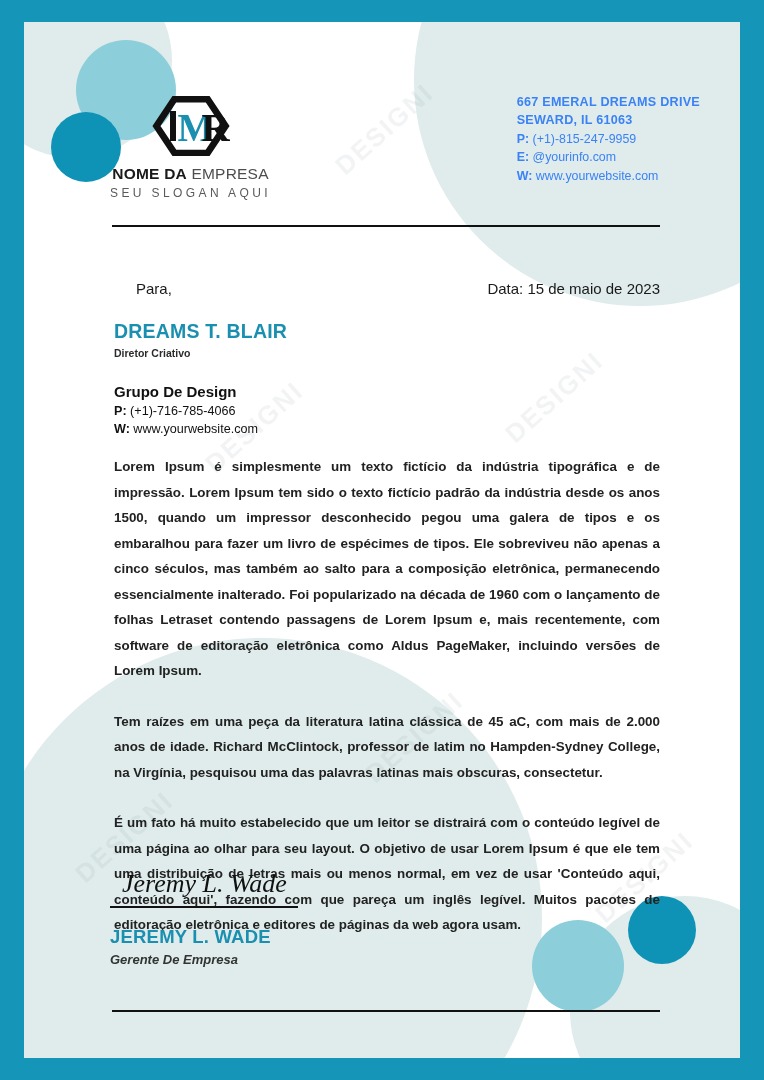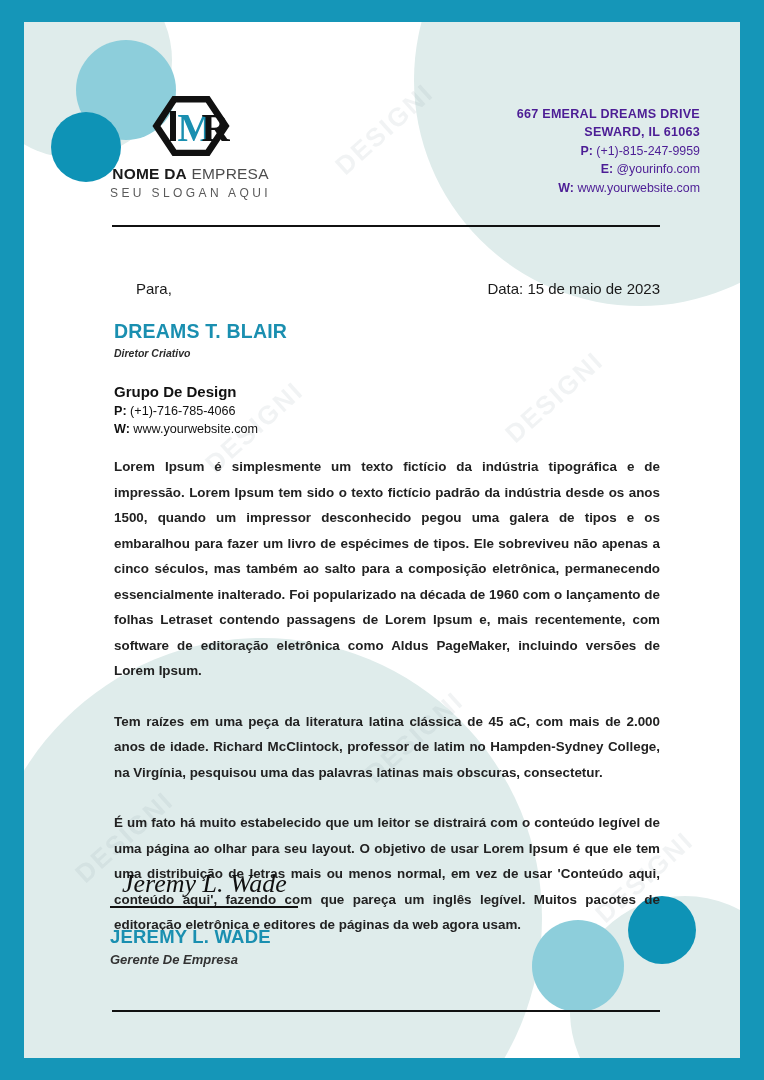--- a/index.html
+++ b/index.html
@@ -122,24 +122,24 @@
   }
   .brand-slogan {
     margin-top: 3px;
     font-size: 12px;
     letter-spacing: 3.4px;
     color: #5a5a5a;
     white-space: nowrap;
   }
 
   .addr {
-    text-align: right;
-    margin-top: 40px;
+    text-align: left;
+    margin-top: 28px;
     line-height: 1.42;
-    color: #4c1d95;
+    color: #3b82f6;
   }
   .addr .l1, .addr .l2 {
     font-size: 12.6px;
     font-weight: 700;
     letter-spacing: 0.25px;
   }
   .addr .row {
     font-size: 12.4px;
     margin-top: 1px;
   }
@@ -175,21 +175,20 @@
   }
   .rec-name {
     font-size: 19.5px;
     font-weight: 700;
     letter-spacing: 0.2px;
     color: #1a8fb0;
   }
   .rec-role {
     margin-top: 4px;
     font-size: 10.5px;
-    font-style: italic;
     font-weight: 600;
     color: #2b2b2b;
   }
   .rec-company {
     margin-top: 24px;
     font-size: 15px;
     font-weight: 700;
     color: #111111;
   }
   .rec-line {

